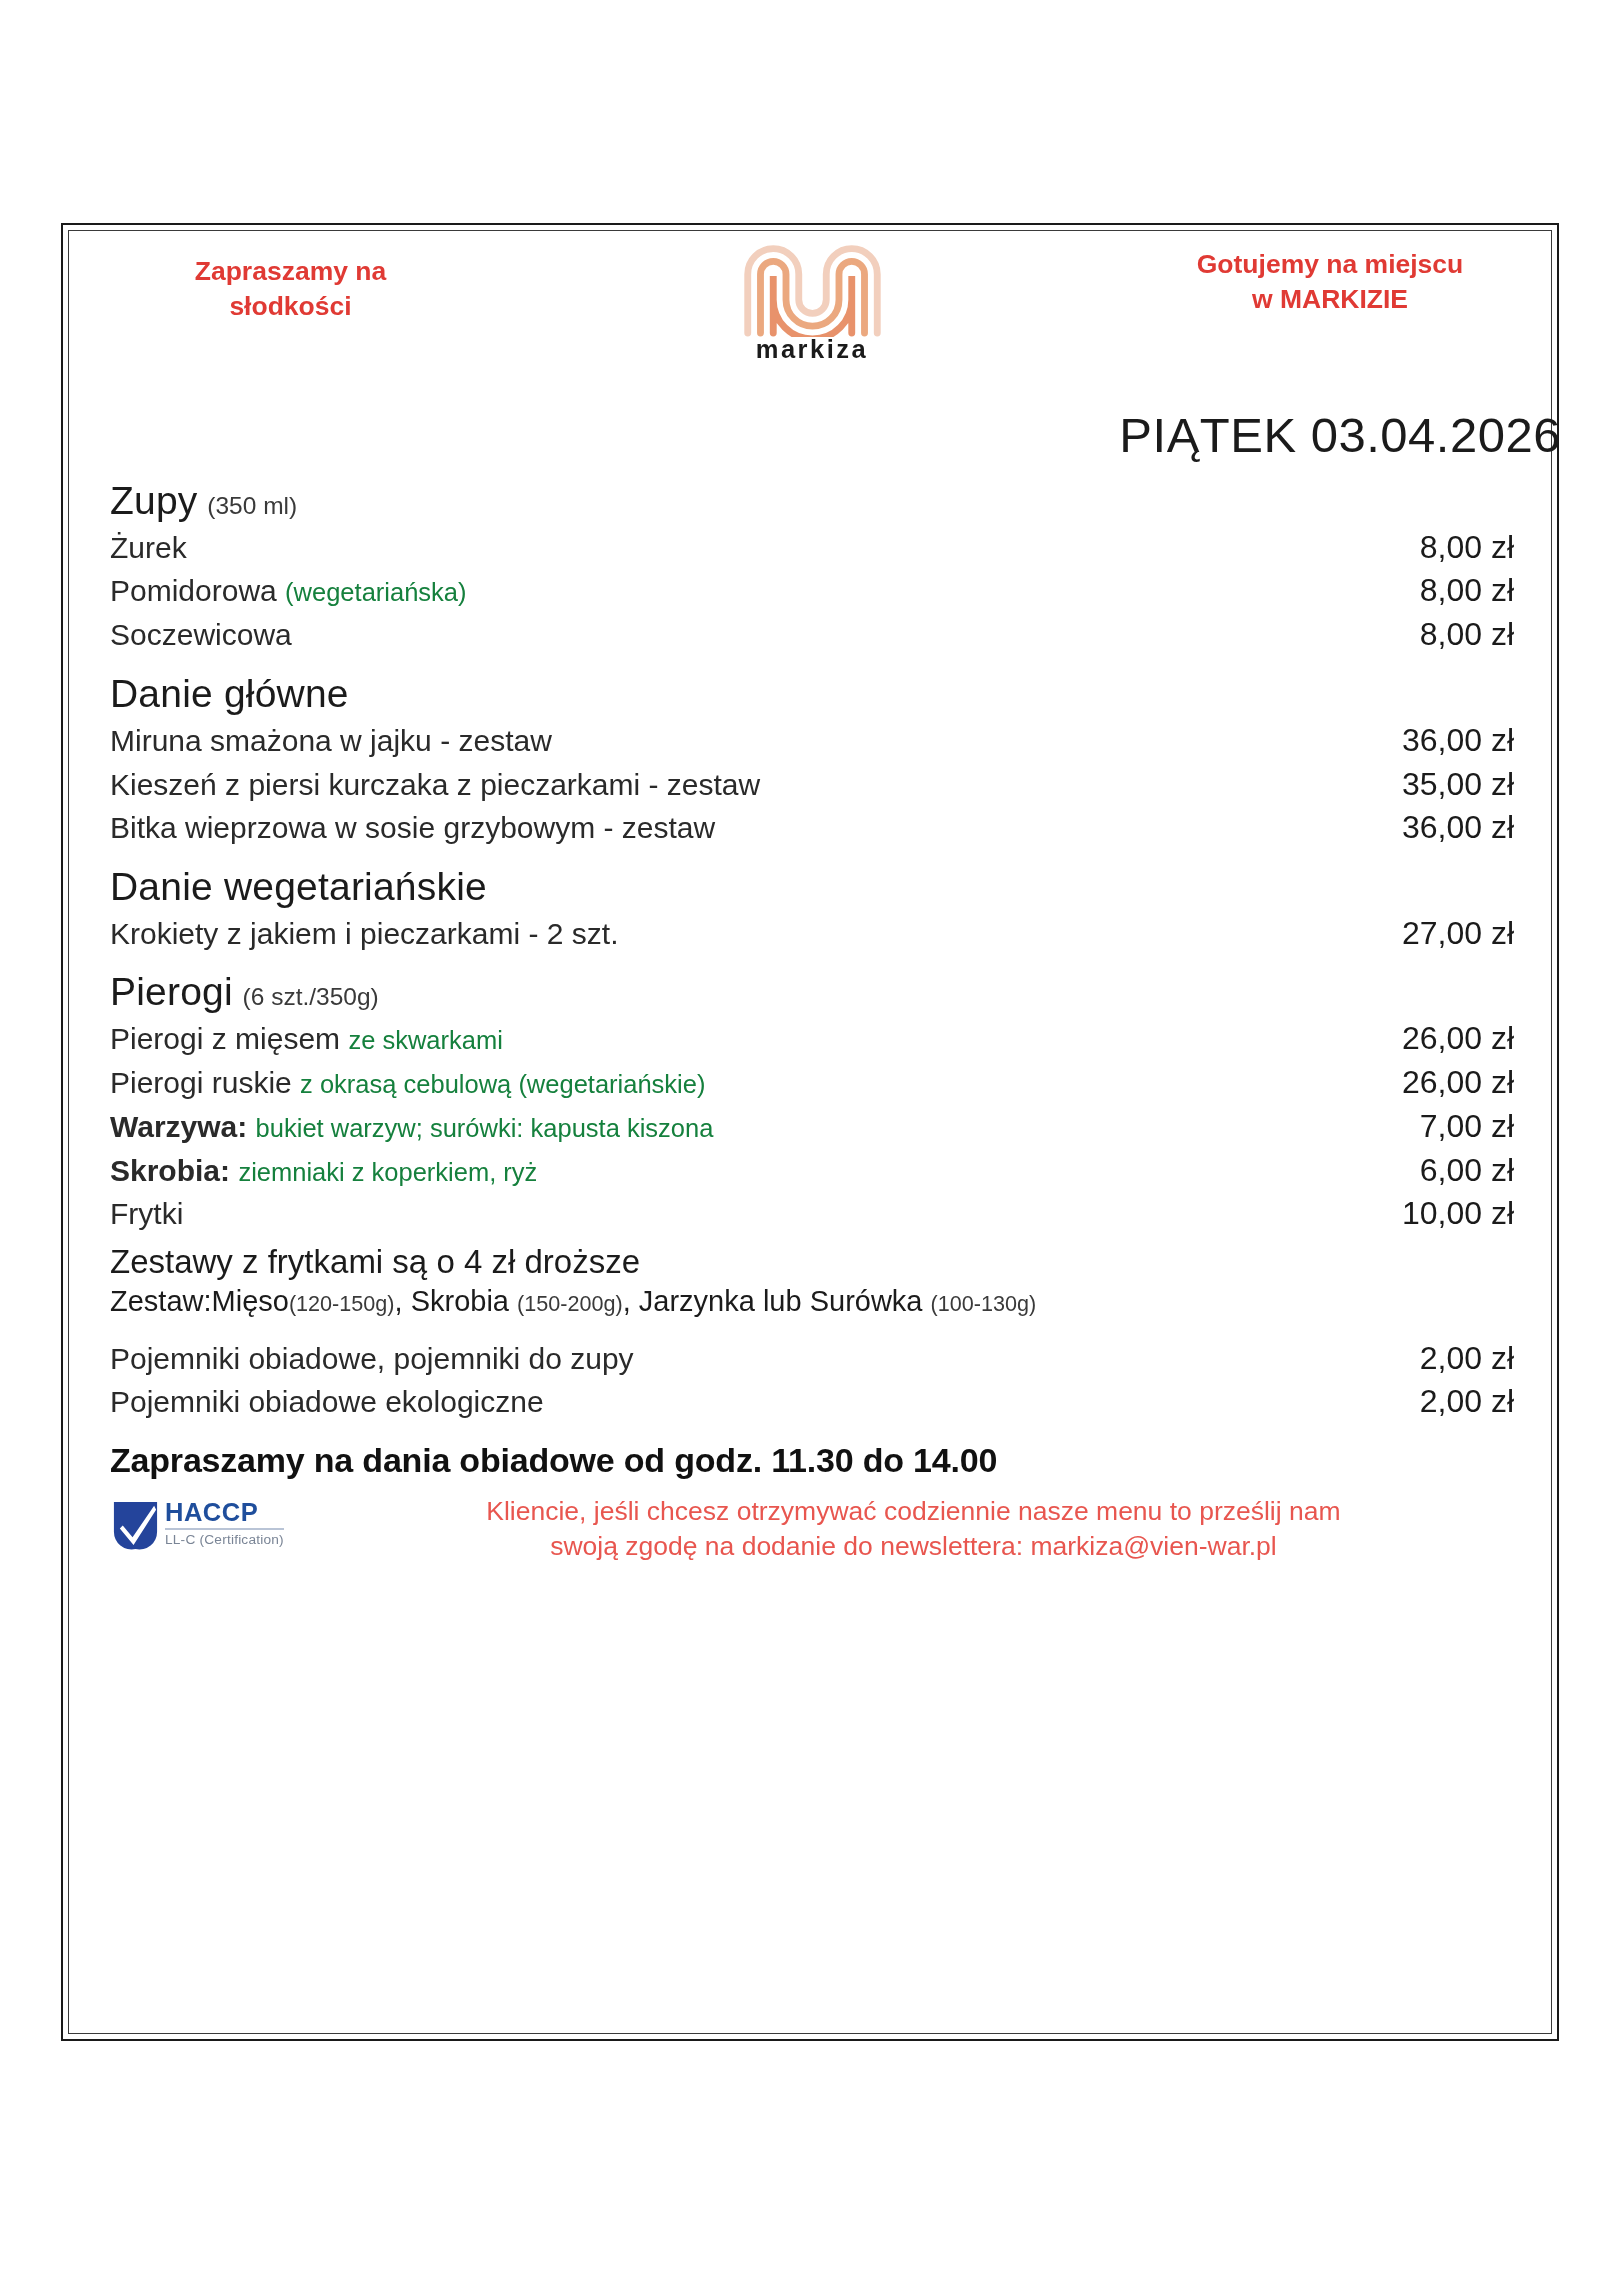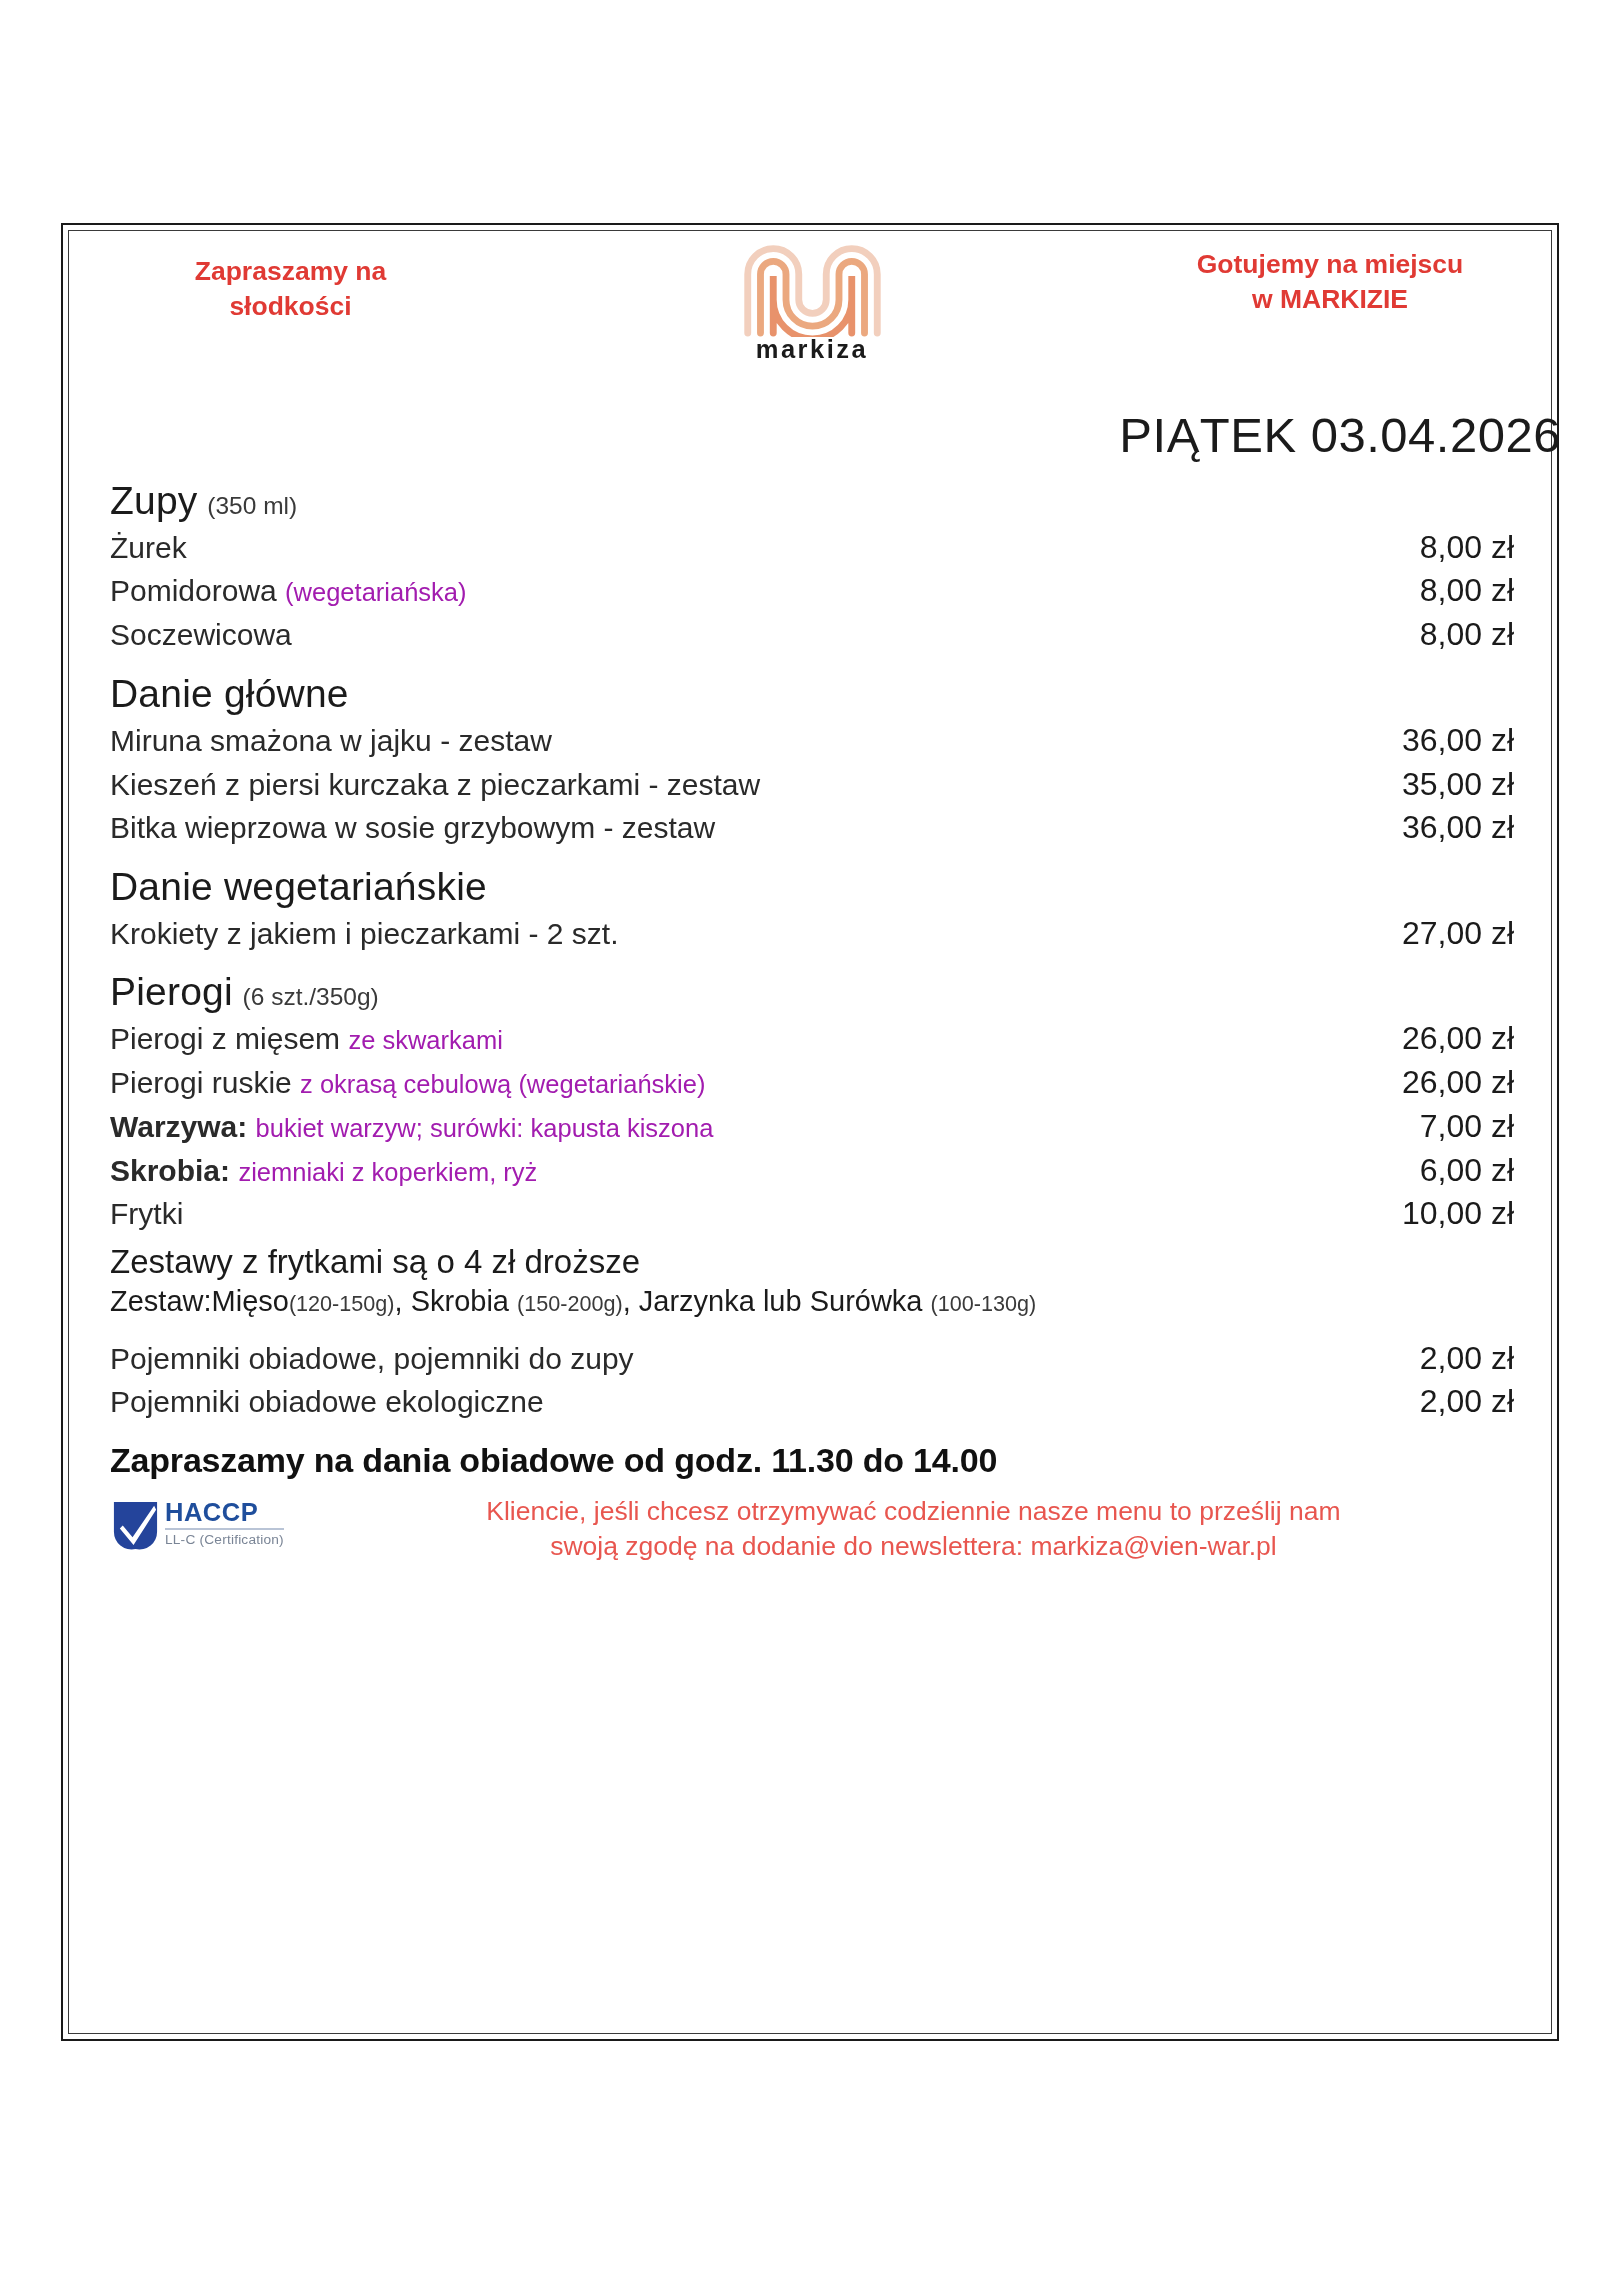--- a/index.html
+++ b/index.html
@@ -139,21 +139,21 @@
     padding: 3.9px 0 2.9px 0;
   }
   .row .name {
     font-size: 30px;
     font-weight: 400;
     color: #2a2a2a;
     white-space: nowrap;
   }
   .row .name .sub {
     font-size: 25.5px;
-    color: #a21caf;
+    color: #15803d;
   }
   .row .name .lead {
     font-weight: 700;
   }
   .row .price {
     font-size: 32px;
     font-weight: 400;
     color: #1b1b1b;
     white-space: nowrap;
     text-align: right;

